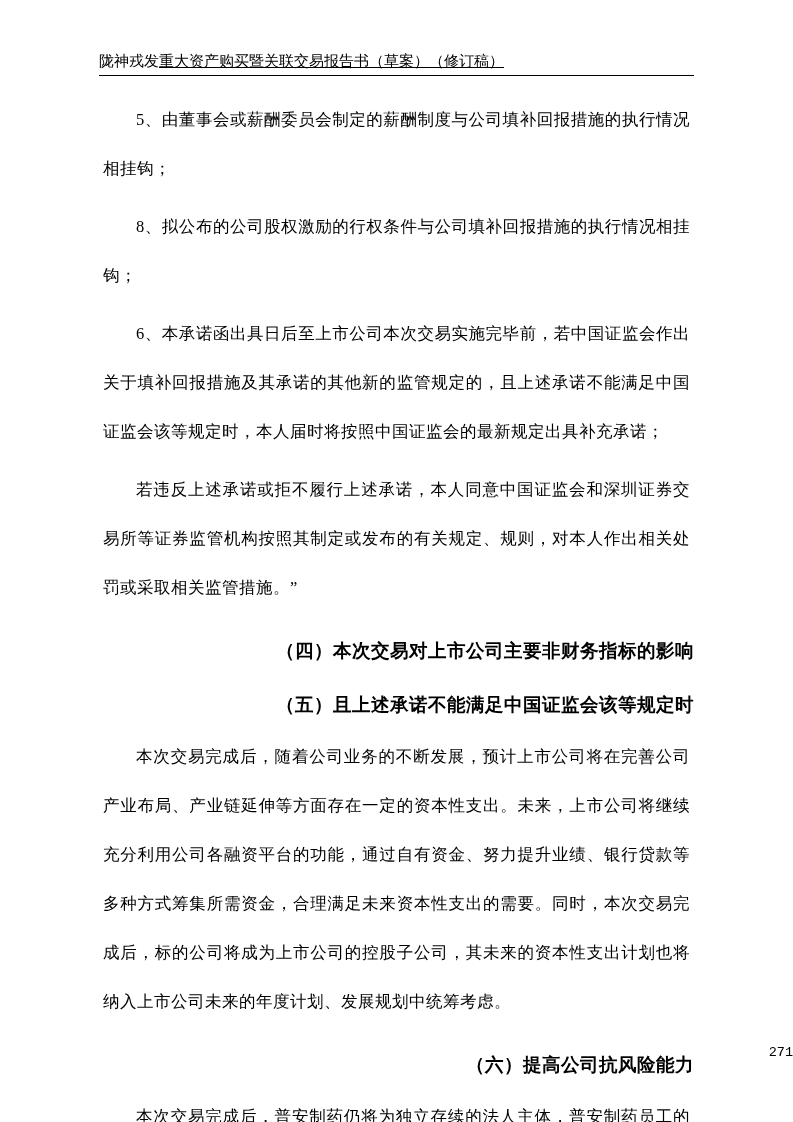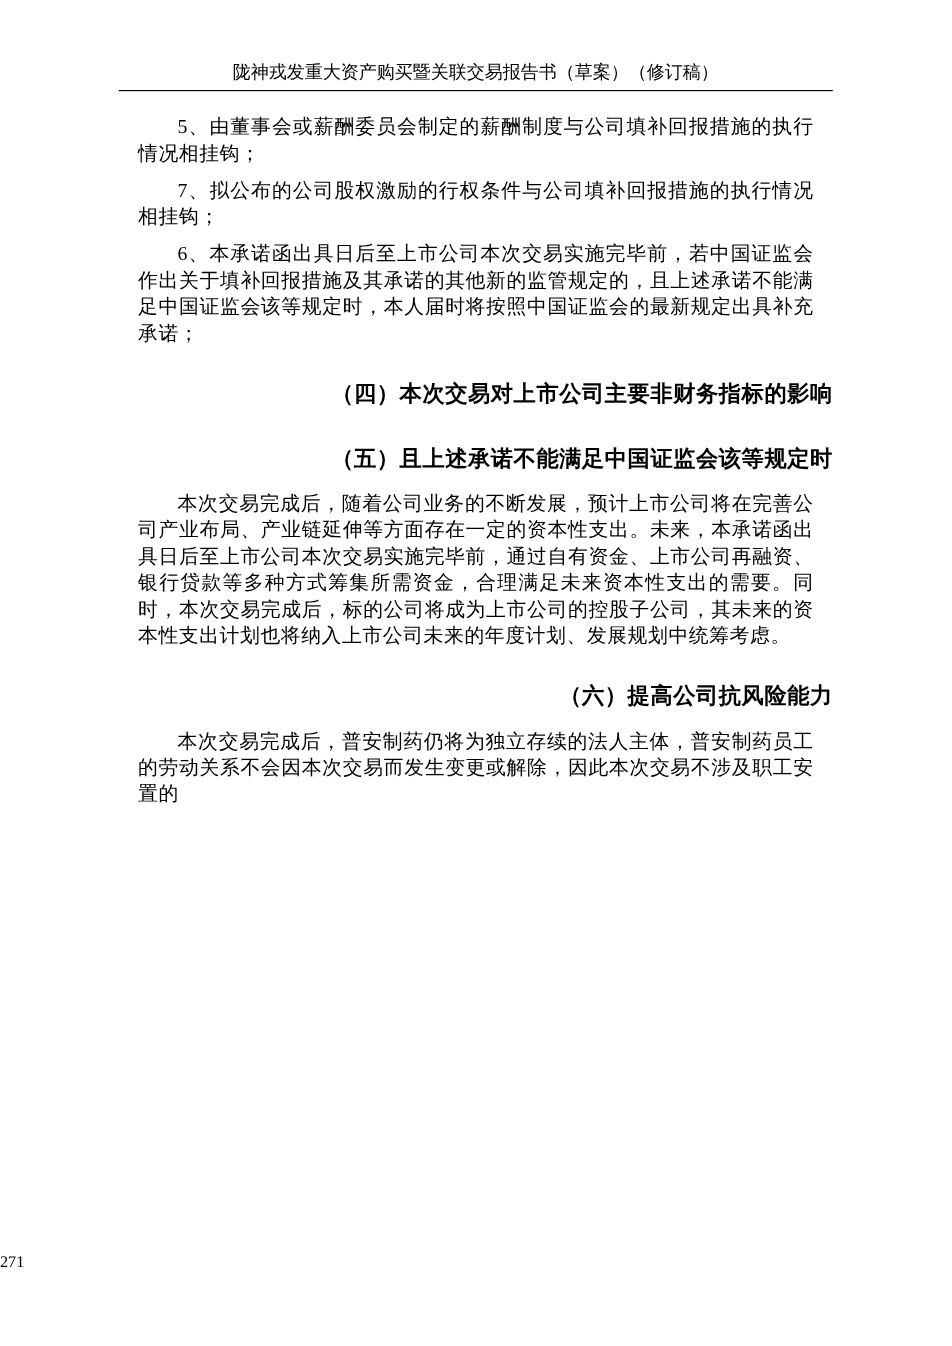--- a/index.html
+++ b/index.html
@@ -14,80 +14,82 @@
     margin: 0 auto;
     background: #ffffff;
     box-sizing: border-box;
     padding: 0 99px;
     color: #000000;
     font-family: "Liberation Serif", "DejaVu Serif", serif;
     overflow: hidden;
   }
   .page-header {
     display: flex;
-    justify-content: center;
+    justify-content: flex-start;
     align-items: flex-end;
     padding-top: 52px;
     padding-bottom: 5px;
     border-bottom: 1.5px solid #000000;
     font-size: 15px;
     line-height: 18px;
   }
   .page-header .hdr-left { white-space: nowrap; }
-  .page-header .hdr-right { white-space: nowrap; }
+  .page-header .hdr-right { white-space: nowrap; text-decoration: underline; }
   .doc-body {
     padding-top: 10px;
   }
   .doc-body p.para {
-    margin: 9px 16px;
+    margin: 9px 4px;
     font-size: 16.5px;
-    line-height: 22px;
+    line-height: 49px;
     text-align: justify;
     text-indent: 2em;
     letter-spacing: 0.5px;
   }
   .doc-body h2.sec-heading {
     margin: 24px 0 12px 0;
     font-family: "Liberation Sans", "DejaVu Sans", sans-serif;
     font-weight: 700;
     font-size: 18.5px;
     line-height: 30px;
     letter-spacing: 0.5px;
     color: #000000;
     text-align: right;
   }
   .page-footer {
     position: absolute;
     left: 0;
     right: 0;
     bottom: 62px;
-    text-align: left;
+    text-align: right;
     font-size: 13.5px;
     color: #000000;
+    font-family: Liberation Mono, monospace;
   }
 </style>
 </head>
 <body>
 
 <div class="page">
 
   <header class="page-header">
     <span class="hdr-left">陇神戎发</span>
     <span class="hdr-right">重大资产购买暨关联交易报告书（草案）（修订稿）</span>
   </header>
 
   <main class="doc-body">
     <p class="para">5、由董事会或薪酬委员会制定的薪酬制度与公司填补回报措施的执行情况相挂钩；</p>
-    <p class="para">7、拟公布的公司股权激励的行权条件与公司填补回报措施的执行情况相挂钩；</p>
+    <p class="para">8、拟公布的公司股权激励的行权条件与公司填补回报措施的执行情况相挂钩；</p>
     <p class="para">6、本承诺函出具日后至上市公司本次交易实施完毕前，若中国证监会作出关于填补回报措施及其承诺的其他新的监管规定的，且上述承诺不能满足中国证监会该等规定时，本人届时将按照中国证监会的最新规定出具补充承诺；</p>
+    <p class="para">若违反上述承诺或拒不履行上述承诺，本人同意中国证监会和深圳证券交易所等证券监管机构按照其制定或发布的有关规定、规则，对本人作出相关处罚或采取相关监管措施。”</p>
 
     <h2 class="sec-heading">（四）本次交易对上市公司主要非财务指标的影响</h2>
 
     <h2 class="sec-heading">（五）且上述承诺不能满足中国证监会该等规定时</h2>
-    <p class="para">本次交易完成后，随着公司业务的不断发展，预计上市公司将在完善公司产业布局、产业链延伸等方面存在一定的资本性支出。未来，本承诺函出具日后至上市公司本次交易实施完毕前，通过自有资金、上市公司再融资、银行贷款等多种方式筹集所需资金，合理满足未来资本性支出的需要。同时，本次交易完成后，标的公司将成为上市公司的控股子公司，其未来的资本性支出计划也将纳入上市公司未来的年度计划、发展规划中统筹考虑。</p>
+    <p class="para">本次交易完成后，随着公司业务的不断发展，预计上市公司将在完善公司产业布局、产业链延伸等方面存在一定的资本性支出。未来，上市公司将继续充分利用公司各融资平台的功能，通过自有资金、努力提升业绩、银行贷款等多种方式筹集所需资金，合理满足未来资本性支出的需要。同时，本次交易完成后，标的公司将成为上市公司的控股子公司，其未来的资本性支出计划也将纳入上市公司未来的年度计划、发展规划中统筹考虑。</p>
 
     <h2 class="sec-heading">（六）提高公司抗风险能力</h2>
     <p class="para">本次交易完成后，普安制药仍将为独立存续的法人主体，普安制药员工的劳动关系不会因本次交易而发生变更或解除，因此本次交易不涉及职工安置的</p>
   </main>
 
   <footer class="page-footer">
     <span>271</span>
   </footer>
 
 </div>

